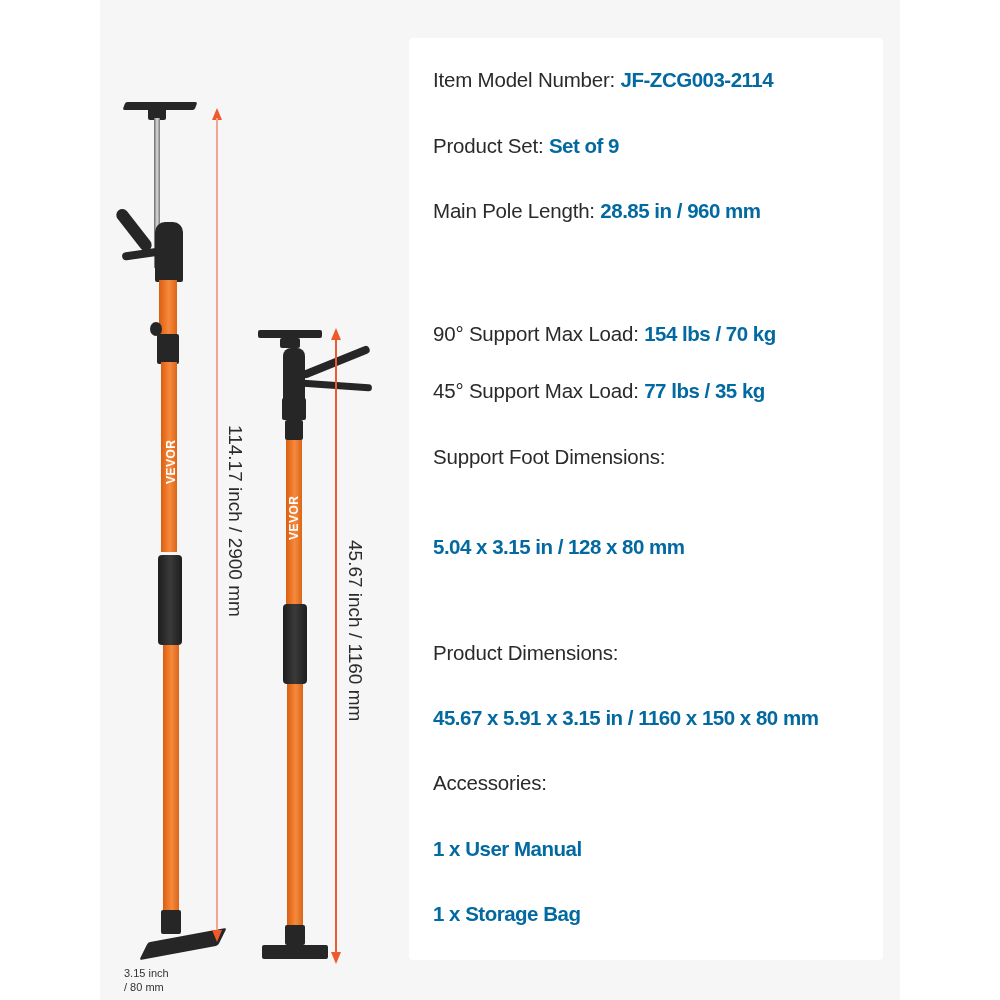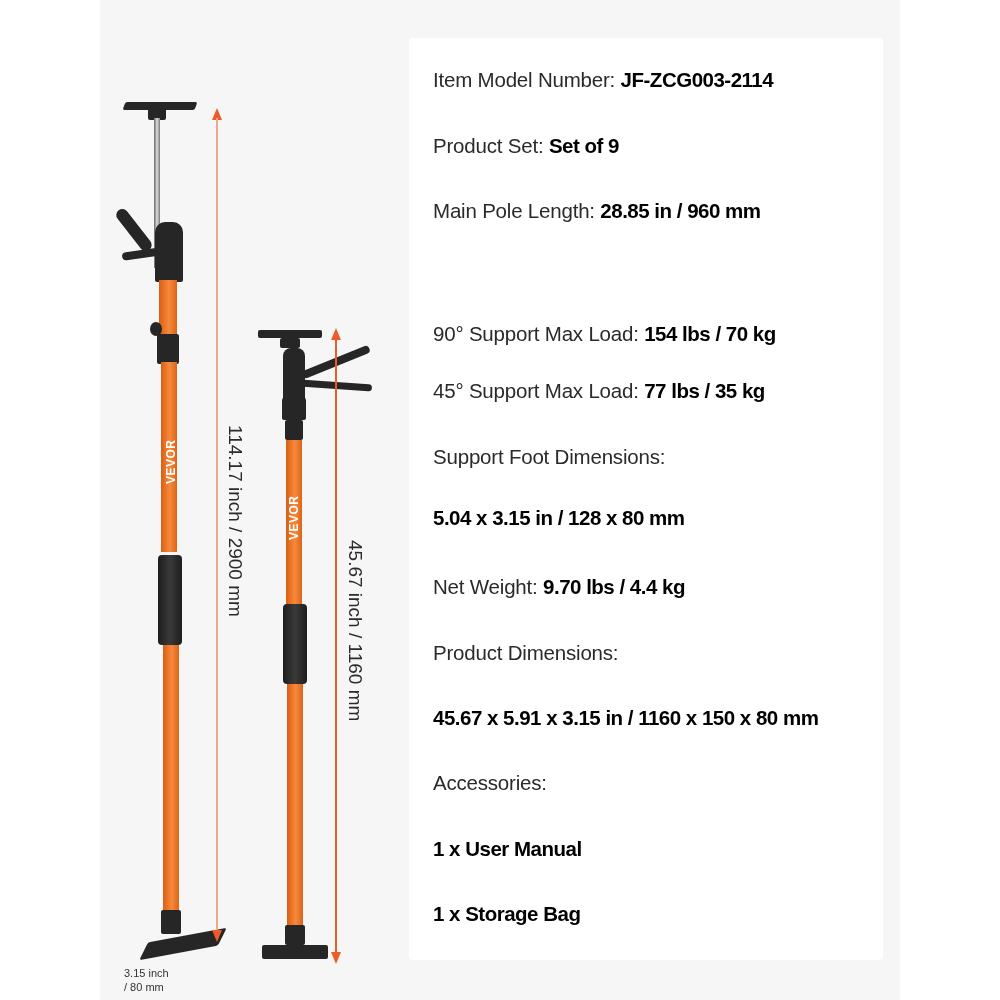--- a/index.html
+++ b/index.html
@@ -14,21 +14,21 @@
     }
     .panel {
       position: absolute; left: 409px; top: 38px; width: 474px; height: 922px;
       background: #ffffff; border-radius: 4px;
     }
     .spec-row {
       position: absolute; left: 24px; font-size: 20.5px; color: #2a2a2a;
       white-space: nowrap; letter-spacing: -0.2px;
     }
     .spec-row .val, .spec-row.val-only {
-      color: #000000; font-weight: bold; letter-spacing: -0.5px;
+      color: #0369a1; font-weight: bold; letter-spacing: -0.5px;
     }
     .spec-row .lbl { font-weight: normal; }
 
     
     .art { position: absolute; left: 0; top: 0; width: 400px; height: 1000px; }
     .dim-line { position: absolute; width: 2px; background: #f2a58f; }
     .arrow-up, .arrow-down {
       position: absolute; width: 0; height: 0;
       border-left: 5px solid transparent; border-right: 5px solid transparent;
     }
@@ -121,22 +121,19 @@
   <div class="spec-row" style="top:161px;">
     <span class="lbl">Main Pole Length: </span><span class="val">28.85 in / 960 mm</span>
   </div>
   <div class="spec-row" style="top:284px;text-align:center;">
     <span class="lbl">90° Support Max Load: </span><span class="val">154 lbs / 70 kg</span>
   </div>
   <div class="spec-row" style="top:341px;">
     <span class="lbl">45° Support Max Load: </span><span class="val">77 lbs / 35 kg</span>
   </div>
   <div class="spec-row" style="top:407px;">Support Foot Dimensions:</div>
-  <div class="spec-row val-only" style="top:468px;text-align:center;">5.04 x 3.15 in / 128 x 80 mm</div>
-  <div class="spec-row" style="top:537px;">
-    <span class="lbl">Net Weight: </span><span class="val">9.70 lbs / 4.4 kg</span>
-  </div>
+  <div class="spec-row val-only" style="top:497px;text-align:center;">5.04 x 3.15 in / 128 x 80 mm</div>
   <div class="spec-row" style="top:603px;">Product Dimensions:</div>
   <div class="spec-row val-only" style="top:668px;">45.67 x 5.91 x 3.15 in / 1160 x 150 x 80 mm</div>
   <div class="spec-row" style="top:733px;">Accessories:</div>
   <div class="spec-row val-only" style="top:799px;">1 x User Manual</div>
   <div class="spec-row val-only" style="top:864px;">1 x Storage Bag</div>
 </div>
 
 </body></html>

